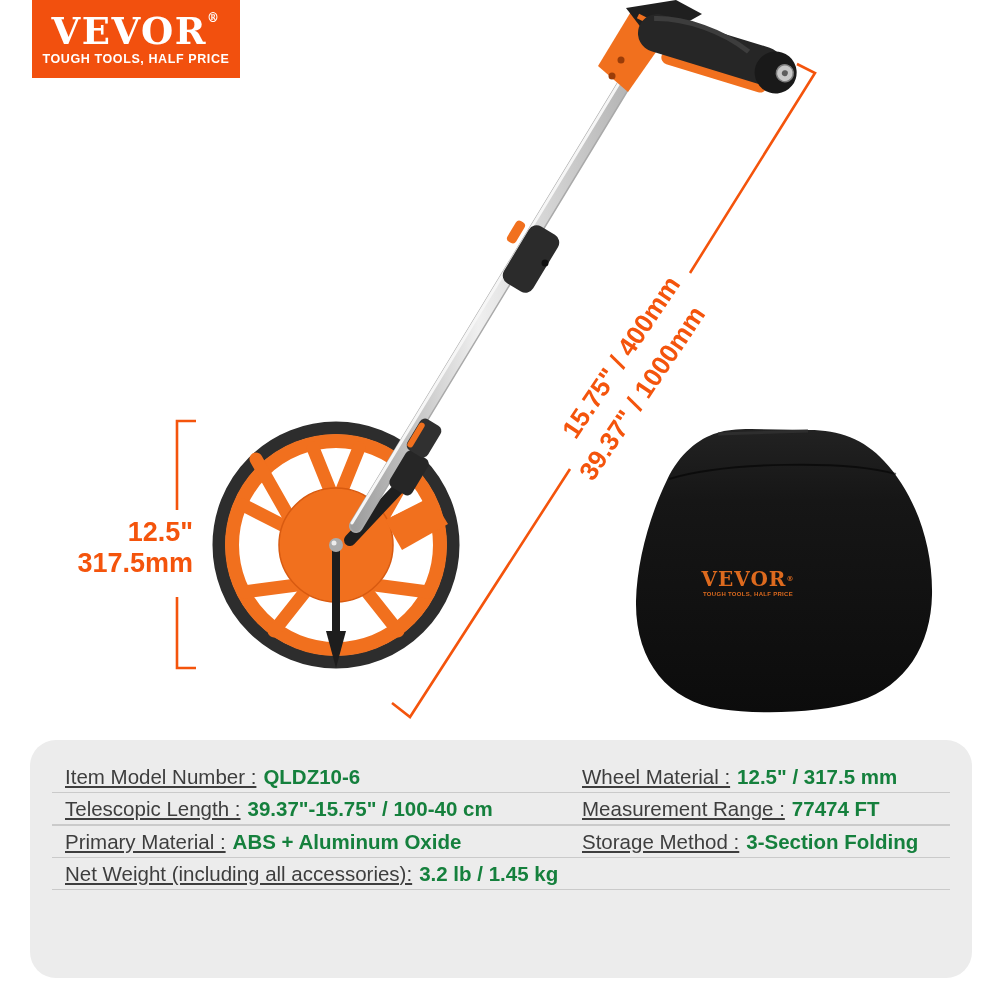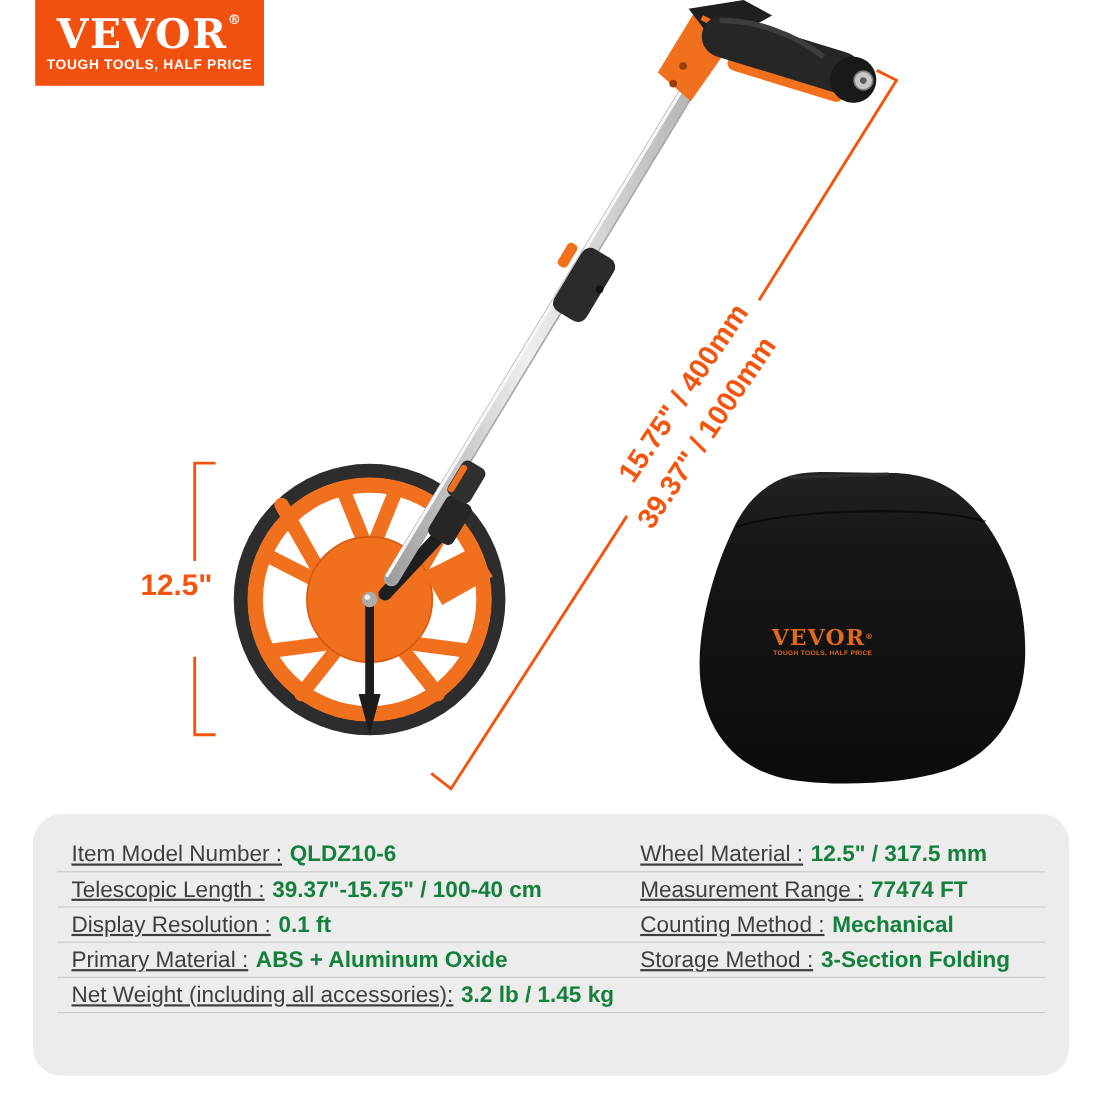--- a/index.html
+++ b/index.html
@@ -157,20 +157,21 @@
     </g>
   </svg>
 
   <div class="brand-box">
     <div class="brand-word"><span>VEVOR</span><sup>®</sup></div>
     <div class="brand-tag">TOUGH TOOLS, HALF PRICE</div>
   </div>
 
   <div class="dim dim-wheel">
     <div>12.5"</div>
+    <div>317.5mm</div>
   </div>
   <div class="dim dim-rot dim-rot1">15.75" / 400mm</div>
   <div class="dim dim-rot dim-rot2">39.37" / 1000mm</div>
 
   <div class="case-logo">
     <div class="case-word"><span>VEVOR</span><sup>®</sup></div>
     <div class="case-tag">TOUGH TOOLS, HALF PRICE</div>
   </div>
 
   <div class="spec-table">
@@ -188,28 +189,20 @@
     <div class="spec-row">
       <div class="spec-cell c0">
         <span class="spec-label">Telescopic Length :</span><span class="spec-value">39.37"-15.75" / 100-40 cm</span>
       </div>
       <div class="spec-cell">
         <span class="spec-label">Measurement Range :</span><span class="spec-value">77474 FT</span>
       </div>
     </div>
     <div class="spec-divider"></div>
 
-    <div class="spec-row">
-      <div class="spec-cell c0">
-        <span class="spec-label">Display Resolution :</span><span class="spec-value">0.1 ft</span>
-      </div>
-      <div class="spec-cell">
-        <span class="spec-label">Counting Method :</span><span class="spec-value">Mechanical</span>
-      </div>
-    </div>
     <div class="spec-divider"></div>
 
     <div class="spec-row">
       <div class="spec-cell c0">
         <span class="spec-label">Primary Material :</span><span class="spec-value">ABS + Aluminum Oxide</span>
       </div>
       <div class="spec-cell">
         <span class="spec-label">Storage Method :</span><span class="spec-value">3-Section Folding</span>
       </div>
     </div>

